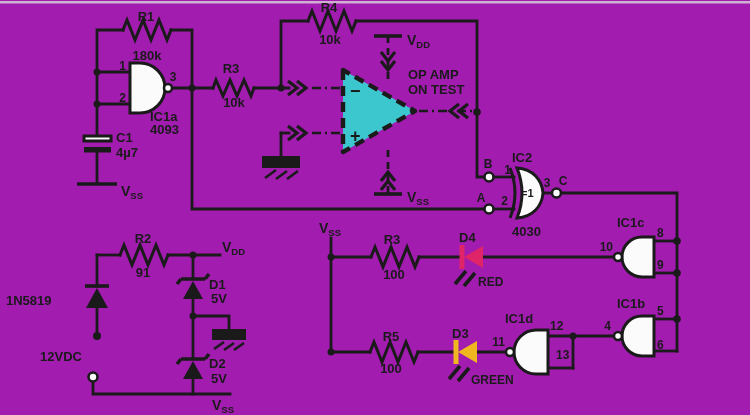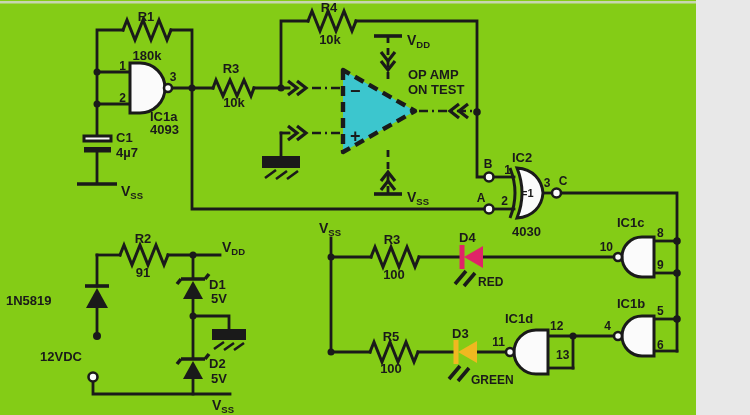--- a/index.html
+++ b/index.html
@@ -1,16 +1,16 @@
 <!DOCTYPE html>
 <html><head>
 <meta charset="utf-8">
 <style>
   html,body{margin:0;padding:0;background:#e8e8e8;}
-  .page{position:relative;width:696px;height:415px;background:#84cc16;overflow:hidden;}
+  .page{position:relative;width:750px;height:415px;background:#a21caf;overflow:hidden;}
   svg{display:block}
   .w{stroke:#1a1a1a;stroke-width:2.8;fill:none;stroke-linecap:square}
   .zz{stroke:#1a1a1a;stroke-width:3;fill:none;stroke-linejoin:miter;stroke-linecap:square}
   .sym{stroke:#1a1a1a;stroke-width:3;fill:#fbfbfb}
   .fillink{fill:#1a1a1a;stroke:none}
   .dot{fill:#1a1a1a;stroke:none}
   .term{fill:#fbfbfb;stroke:#1a1a1a;stroke-width:2.6}
   .ch{stroke:#1a1a1a;stroke-width:3.2;fill:none;stroke-linejoin:miter}
   .dash{stroke:#1a1a1a;stroke-width:2.8;fill:none;stroke-dasharray:7 5}
   .dashdot{stroke:#1a1a1a;stroke-width:2.6;fill:none;stroke-dasharray:9 4 2 4}

